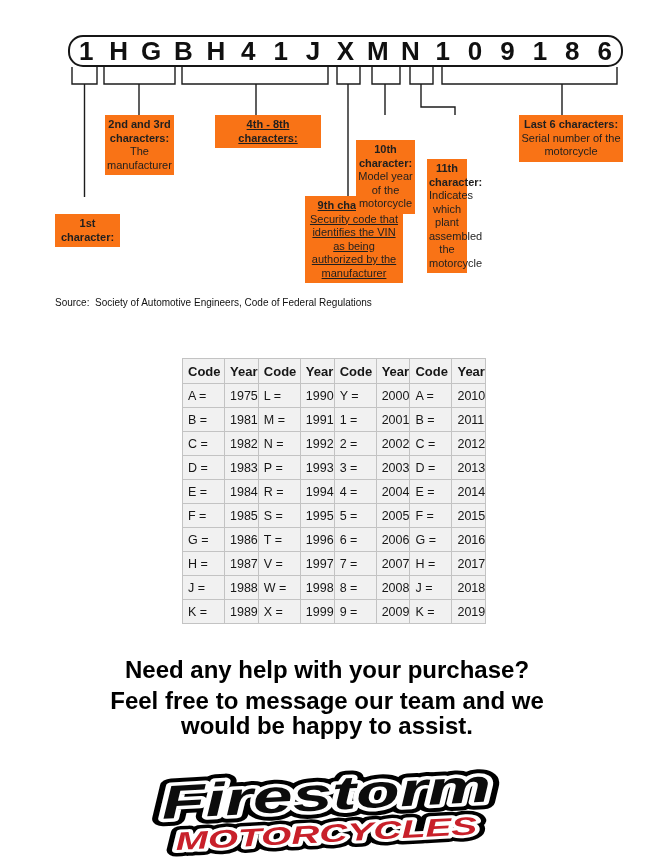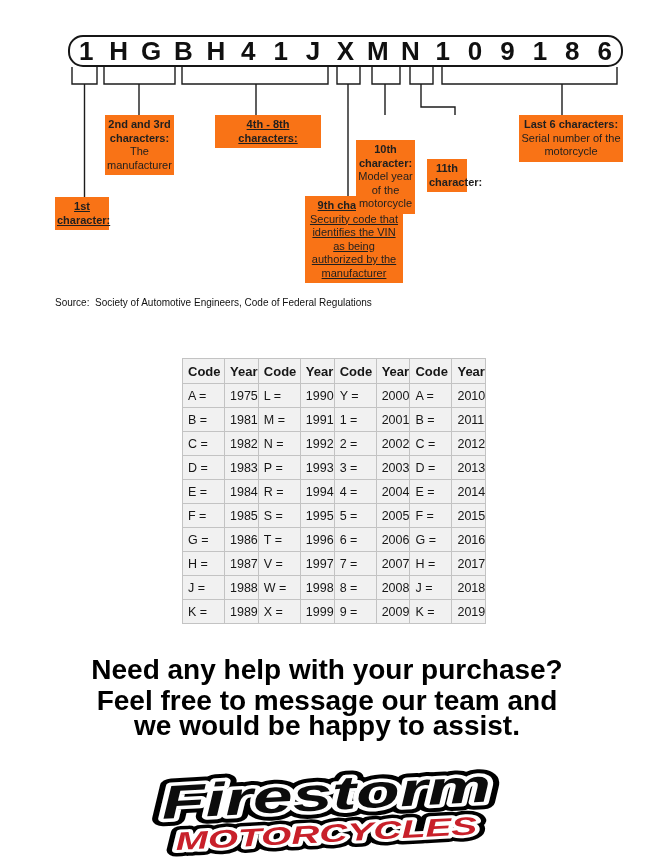--- a/index.html
+++ b/index.html
@@ -23,21 +23,21 @@
   .connectors { position:absolute; left:0; top:0; }
 
   
   .label-box {
     position:absolute; background:#f97316; color:#1f1f1f;
     font-size:11px; line-height:13.5px; text-align:center;
     padding:3px 2px; box-sizing:border-box;
   }
   .label-box .bt { font-weight:bold; display:block; }
   .label-box .bb { display:block; }
-  .box-where        { left:55px;  top:197px; width:54px;text-decoration:underline; }
+  .box-where        { left:55px;  top:214px; width:65px; }
   .box-manufacturer { left:105px; top:115px; width:69px; }
   .box-portrait     { left:215px; top:115px; width:106px;text-decoration:underline; }
   .box-portrait .bt { max-width:82px; margin:0 auto; }
   .box-security     { left:305px; top:196px; width:98px;text-decoration:underline; }
   .box-modelyear    { left:356px; top:115px; width:59px;margin-top:25px; }
   .box-plant        { left:427px; top:115px; width:40px;margin-top:44px; }
   .box-serial       { left:519px; top:115px; width:104px; }
 
   .source-note {
     position:absolute; left:55px; top:297px; font-size:10px;
@@ -55,21 +55,21 @@
     overflow:hidden; white-space:nowrap;
   }
   .year-table th { font-size:13px; height:24px; font-weight:bold; }
   .year-table td { font-size:12.5px; height:23px; font-weight:normal; }
   .year-table .col-code { width:36px; }
   .year-table .col-year { width:26px; }
 
   
   .help {
     position:absolute; top:657px; left:0; width:100%;
-    text-align:center; font-weight:bold; font-size:28px;
+    text-align:center; font-weight:bold; font-size:24px;
     line-height:25px; color:#000;
   }
   .help-line2 { max-width:500px; margin:6px auto; }
 
   
   .logo {
     position:absolute; top:758px; left:50%;
     transform:translateX(-50%) rotate(-3deg);
   }
 </style>
@@ -115,20 +115,21 @@
   <div class="label-box box-security">
     <span class="bt">9th character:</span>
     <span class="bb">Security code that identifies the VIN as being authorized by the manufacturer</span>
   </div>
   <div class="label-box box-modelyear">
     <span class="bt">10th character:</span>
     <span class="bb">Model year of the motorcycle</span>
   </div>
   <div class="label-box box-plant">
     <span class="bt">11th character:</span>
+    <span class="bb">Indicates which plant assembled the motorcycle</span>
   </div>
   <div class="label-box box-serial">
     <span class="bt">Last 6 characters:</span>
     <span class="bb">Serial number of the motorcycle</span>
   </div>
 
   <div class="source-note">Source:  Society of Automotive Engineers, Code of Federal Regulations</div>
 
   <table class="year-table">
     <thead>

